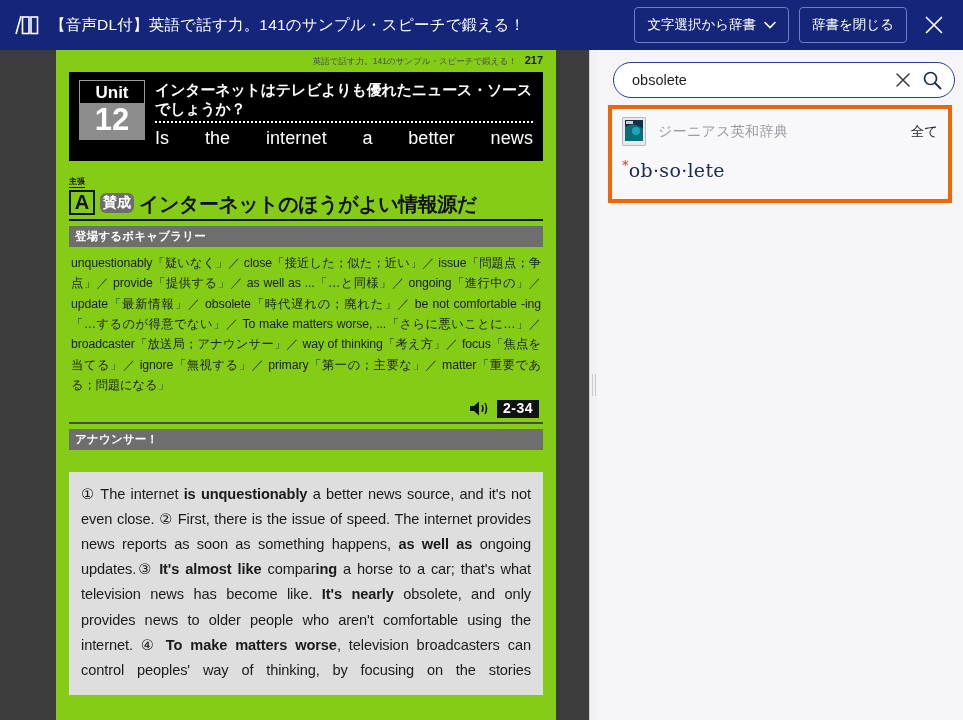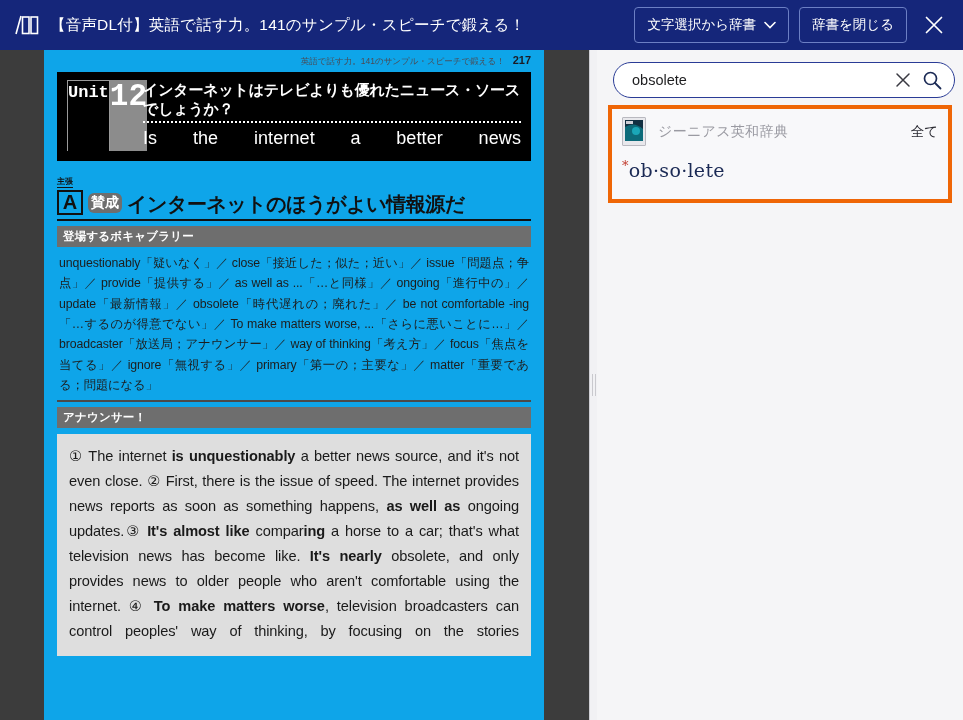--- a/index.html
+++ b/index.html
@@ -33,39 +33,39 @@
   .close-x{
     margin-left:16px;margin-right:4px;width:22px;height:22px;cursor:pointer;flex:0 0 auto;
   }
 
   
   .reader{
     position:absolute;left:0;top:50px;width:597px;height:670px;
     background:#3c3c3c;overflow:hidden;
   }
   .page{
-    position:absolute;left:44px;top:0;width:500px;height:670px;
-    background:#0ea5e9;overflow:hidden;
+    position:absolute;left:56px;top:0;width:500px;height:670px;
+    background:#84cc16;overflow:hidden;
   }
   .page-inner{padding:4px 13px 0 13px;}
 
   .running-head{
     display:flex;justify-content:flex-end;align-items:baseline;gap:8px;
     font-size:8.5px;color:#4b4b55;height:16px;
   }
   .running-head .folio{font-size:11px;font-weight:bold;color:#1b1b24;}
 
   
   .unit-banner{
     background:#000000;display:flex;align-items:stretch;
     padding:8px 10px 10px 10px;margin-top:2px;
   }
   .unit-box{
     width:66px;flex:0 0 auto;margin-right:10px;
-    display:flex;flex-direction:row;font-family:Liberation Mono, monospace;
+    display:flex;flex-direction:column;
   }
   .unit-word{
     background:#000;color:#fff;font-size:17px;font-weight:bold;
     border:1px solid #9a9a9a;border-bottom:none;text-align:center;
     line-height:1.25;padding:1px 0 0 0;
   }
   .unit-num{
     background:#8c8c8c;color:#ffffff;font-size:31px;font-weight:bold;
     text-align:center;line-height:1.05;padding:1px 0 3px 0;
   }
@@ -113,21 +113,21 @@
   }
   .audio-row{display:flex;justify-content:flex-end;align-items:center;gap:6px;margin:4px 4px 0 0;}
   .spk{width:22px;height:17px;}
   .track{
     background:#111;color:#fff;font-size:14px;font-weight:bold;
     padding:0px 6px 1px 6px;letter-spacing:.5px;line-height:1.25;
   }
   .thinrule{border-top:2px solid #4a4a4a;margin-top:4px;}
 
   .body-box{
-    background:#dedede;margin-top:6px;padding:10px 12px 12px 12px;
+    background:#dedede;margin-top:22px;padding:10px 12px 12px 12px;
     font-size:14.6px;color:#1a1a1a;line-height:1.72;
     text-align:justify;text-align-last:justify;letter-spacing:-.1px;
   }
   .body-box b{font-weight:bold;}
 
   
   .splitter{
     position:absolute;left:589px;top:50px;width:8px;height:670px;
     background:#f1f1f4;display:flex;align-items:center;justify-content:center;
     cursor:col-resize;border-left:1px solid #cfcfd4;
@@ -224,20 +224,28 @@
             <div class="boxa">A</div>
           </div>
           <div class="claim-tag">賛成</div>
           <div class="claim-text">インターネットのほうがよい情報源だ</div>
         </div>
         <div class="rule"></div>
 
         <div class="secbar">登場するボキャブラリー</div>
         <div class="vocab">unquestionably「疑いなく」／ close「接近した；似た；近い」／ issue「問題点；争点」／ provide「提供する」／ as well as ...「…と同様」／ ongoing「進行中の」／ update「最新情報」／ obsolete「時代遅れの；廃れた」／ be not comfortable -ing「…するのが得意でない」／ To make matters worse, ...「さらに悪いことに…」／ broadcaster「放送局；アナウンサー」／ way of thinking「考え方」／ focus「焦点を当てる」／ ignore「無視する」／ primary「第一の；主要な」／ matter「重要である；問題になる」</div>
 
+        <div class="audio-row">
+          <svg class="spk" viewBox="0 0 22 17">
+            <path d="M1 6 L5 6 L10 1.5 L10 15.5 L5 11 L1 11 Z" fill="#111"></path>
+            <path d="M13 5 Q15 8.5 13 12" fill="none" stroke="#111" stroke-width="1.4"></path>
+            <path d="M16 3 Q19 8.5 16 14" fill="none" stroke="#111" stroke-width="1.4"></path>
+          </svg>
+          <span class="track">2-34</span>
+        </div>
         <div class="thinrule"></div>
 
         <div class="secbar">アナウンサー！</div>
         <div class="body-box">① The internet <b>is unquestionably</b> a better news source, and it's not even close. ② First, there is the issue of speed. The internet provides news reports as soon as something happens, <b>as well as</b> ongoing updates.③ <b>It's almost like</b> compar<b>ing</b> a horse to a car; that's what television news has become like. <b>It's nearly</b> obsolete, and only provides news to older people who aren't comfortable using the internet. ④ <b>To make matters worse</b>, television broadcasters can control peoples' way of thinking, by focusing on the stories</div>
 
       </div>
     </div>
   </div>
 
   <div class="splitter">

